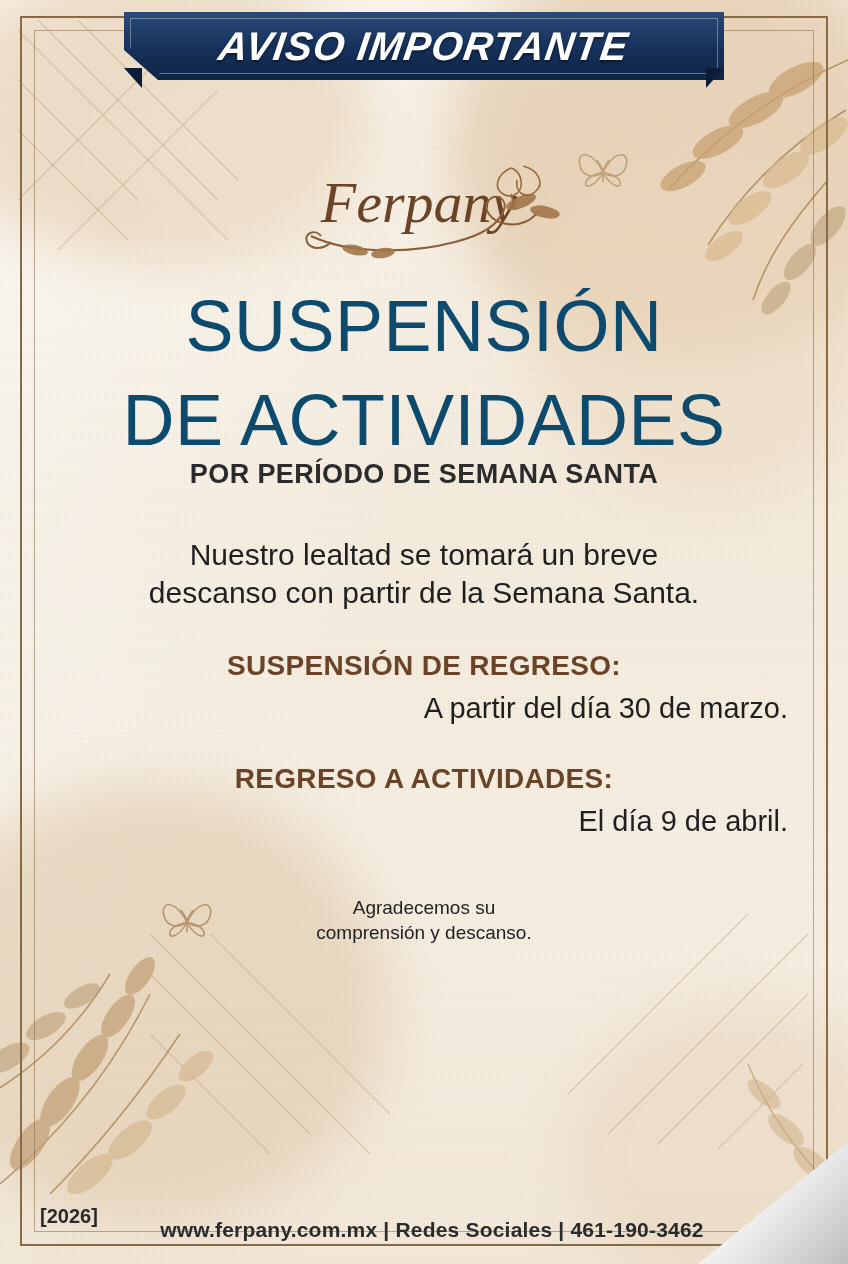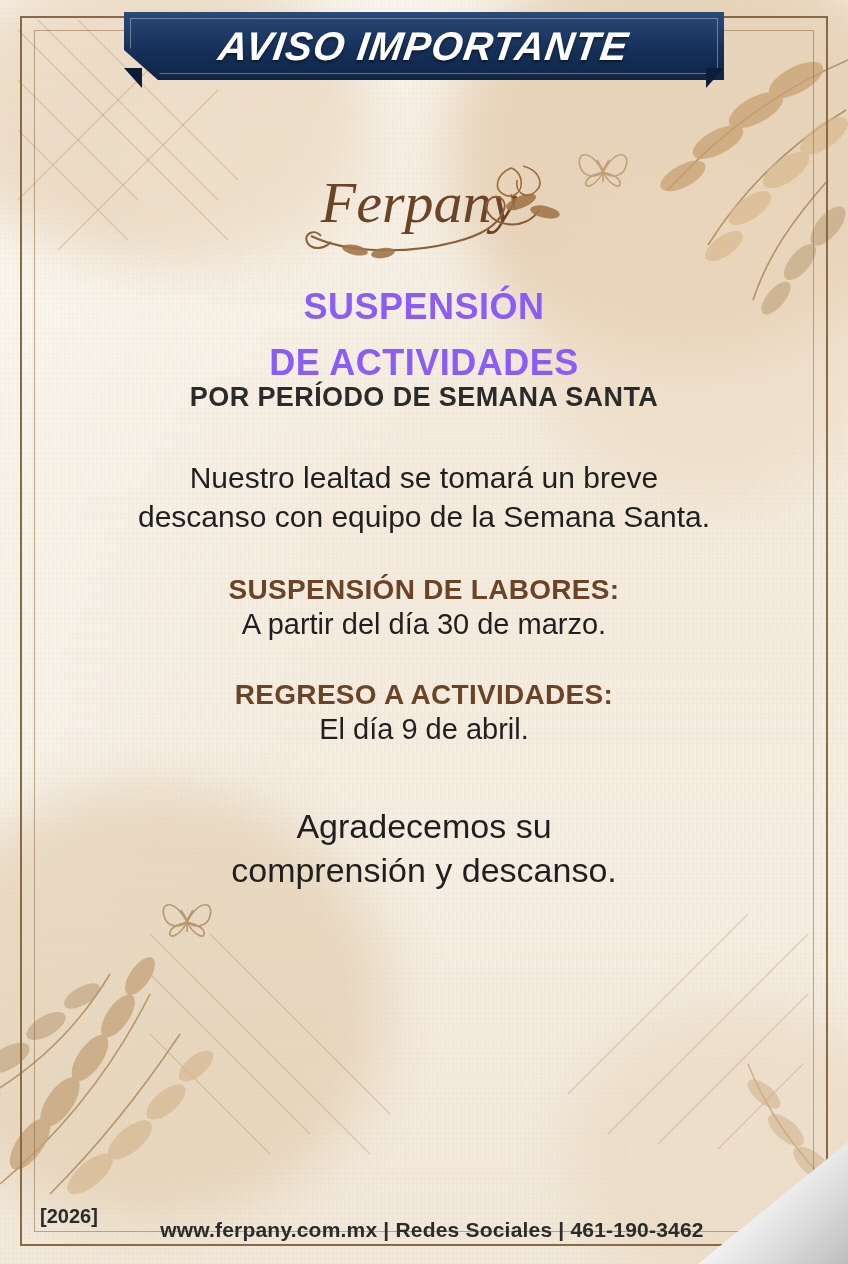--- a/index.html
+++ b/index.html
@@ -138,23 +138,23 @@
     left: 60px; right: 60px; top: 150px;
     text-align: center;
   }
 
   .logo {
     display: block;
     margin: 0 auto 18px auto;
   }
 
   .title {
-    color: #8b5cf6;
-    font-size: 36px;
-    font-weight: bold;
+    color: #0c4a6e;
+    font-size: 72px;
+    font-weight: normal;
     line-height: 1.06;
     letter-spacing: 0.5px;
     margin: 18px 0 0 0;
   }
   .subtitle {
     color: #2b2b2b;
     font-size: 27px;
     font-weight: bold;
     letter-spacing: 0.4px;
   }
@@ -167,25 +167,26 @@
   .block { margin-top: 38px; }
   .block-label {
     color: #6b4427;
     font-size: 28px;
     font-weight: bold;
     letter-spacing: 0.3px;
   }
   .block-value {
     color: #1f1f1f;
     font-size: 29px;
-    margin-top: 2px;
+    margin-top: 10px;
+    text-align: right;
   }
   .closing {
     color: #1f1f1f;
-    font-size: 34px;
+    font-size: 19px;
     line-height: 1.3;
     margin-top: 58px;
   }
 
   
   .footer {
     position: absolute;
     left: 40px; right: 40px; bottom: 22px;
     display: flex;
     align-items: center;
@@ -360,25 +361,25 @@
       </g>
     </svg>
 
     <div class="title">SUSPENSIÓN</div>
     <div class="title">DE ACTIVIDADES</div>
 
     <div class="subtitle">POR PERÍODO DE SEMANA SANTA</div>
 
     <div class="intro">
       <div>Nuestro lealtad se tomará un breve</div>
-      <div>descanso con equipo de la Semana Santa.</div>
+      <div>descanso con partir de la Semana Santa.</div>
     </div>
 
     <div class="block">
-      <div class="block-label">SUSPENSIÓN DE LABORES:</div>
+      <div class="block-label">SUSPENSIÓN DE REGRESO:</div>
       <div class="block-value">A partir del día 30 de marzo.</div>
     </div>
 
     <div class="block">
       <div class="block-label">REGRESO A ACTIVIDADES:</div>
       <div class="block-value">El día 9 de abril.</div>
     </div>
 
     <div class="closing">
       <div>Agradecemos su</div>

